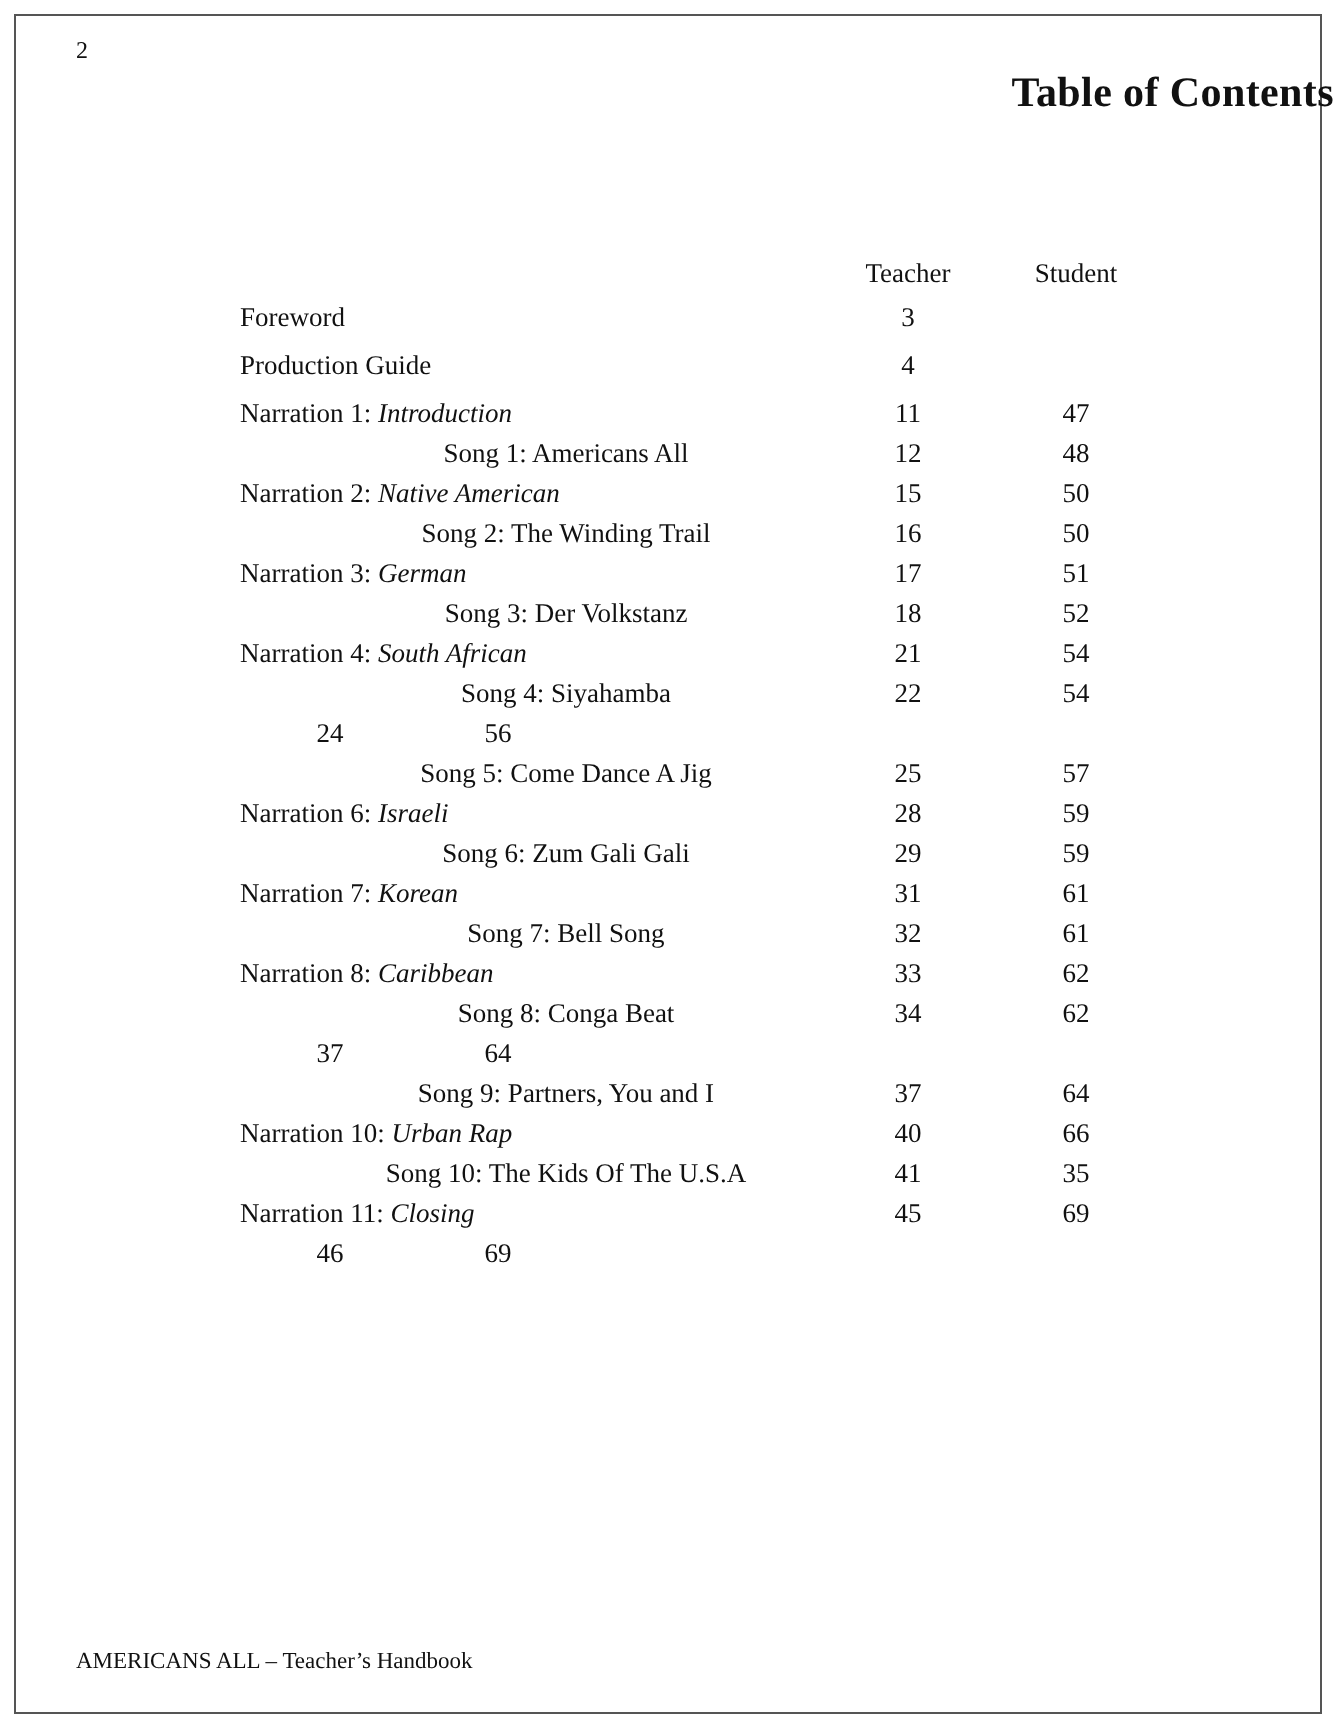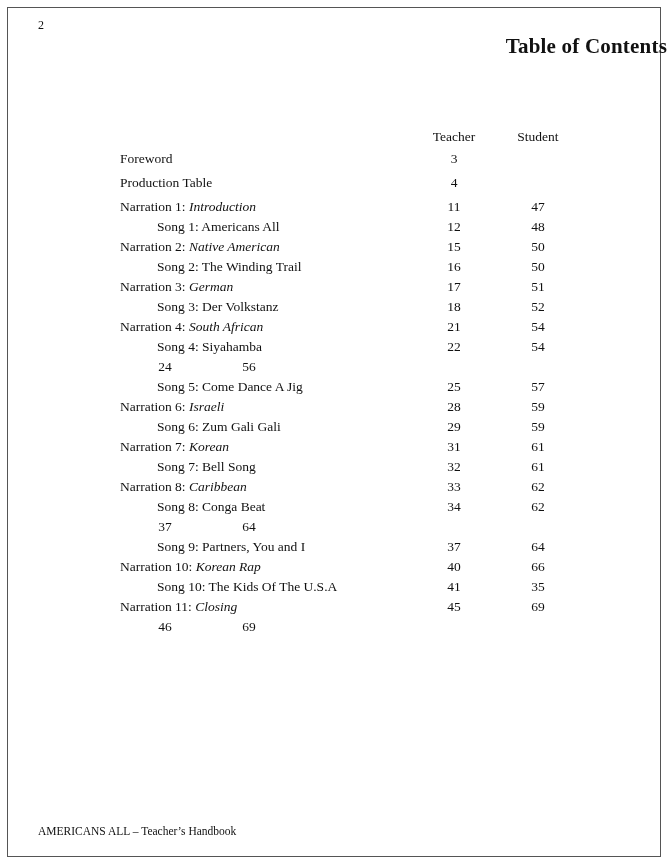--- a/index.html
+++ b/index.html
@@ -58,20 +58,21 @@
   .toc-header-row {
     margin-bottom: 2px;
   }
   .toc-label {
     flex: 1;
     white-space: nowrap;
     overflow: hidden;
   }
   .toc-row.indent .toc-label {
     padding-left: 37px;
+    text-align: center;
   }
   .toc-row.gap-after {
     margin-bottom: 4px;
   }
   .col {
     width: 90px;
     text-align: center;
     flex-shrink: 0;
   }
   .col.student {
@@ -100,21 +101,21 @@
       <span class="col teacher">Teacher</span>
       <span class="col student">Student</span>
     </div>
     <div id="toc-rows">
         <div class="toc-row gap-after">
           <span class="toc-label">Foreword</span>
           <span class="col teacher">3</span>
           <span class="col student"></span>
         </div>
         <div class="toc-row gap-after">
-          <span class="toc-label">Production Table</span>
+          <span class="toc-label">Production Guide</span>
           <span class="col teacher">4</span>
           <span class="col student"></span>
         </div>
         <div class="toc-row">
           <span class="toc-label">Narration 1: <i>Introduction</i></span>
           <span class="col teacher">11</span>
           <span class="col student">47</span>
         </div>
         <div class="toc-row indent">
           <span class="toc-label">Song 1: Americans All</span>
@@ -193,21 +194,21 @@
         <div class="toc-row">
           <span class="col teacher">37</span>
           <span class="col student">64</span>
         </div>
         <div class="toc-row indent">
           <span class="toc-label">Song 9: Partners, You and I</span>
           <span class="col teacher">37</span>
           <span class="col student">64</span>
         </div>
         <div class="toc-row">
-          <span class="toc-label">Narration 10: <i>Korean Rap</i></span>
+          <span class="toc-label">Narration 10: <i>Urban Rap</i></span>
           <span class="col teacher">40</span>
           <span class="col student">66</span>
         </div>
         <div class="toc-row indent">
           <span class="toc-label">Song 10: The Kids Of The U.S.A</span>
           <span class="col teacher">41</span>
           <span class="col student">35</span>
         </div>
         <div class="toc-row">
           <span class="toc-label">Narration 11: <i>Closing</i></span>

